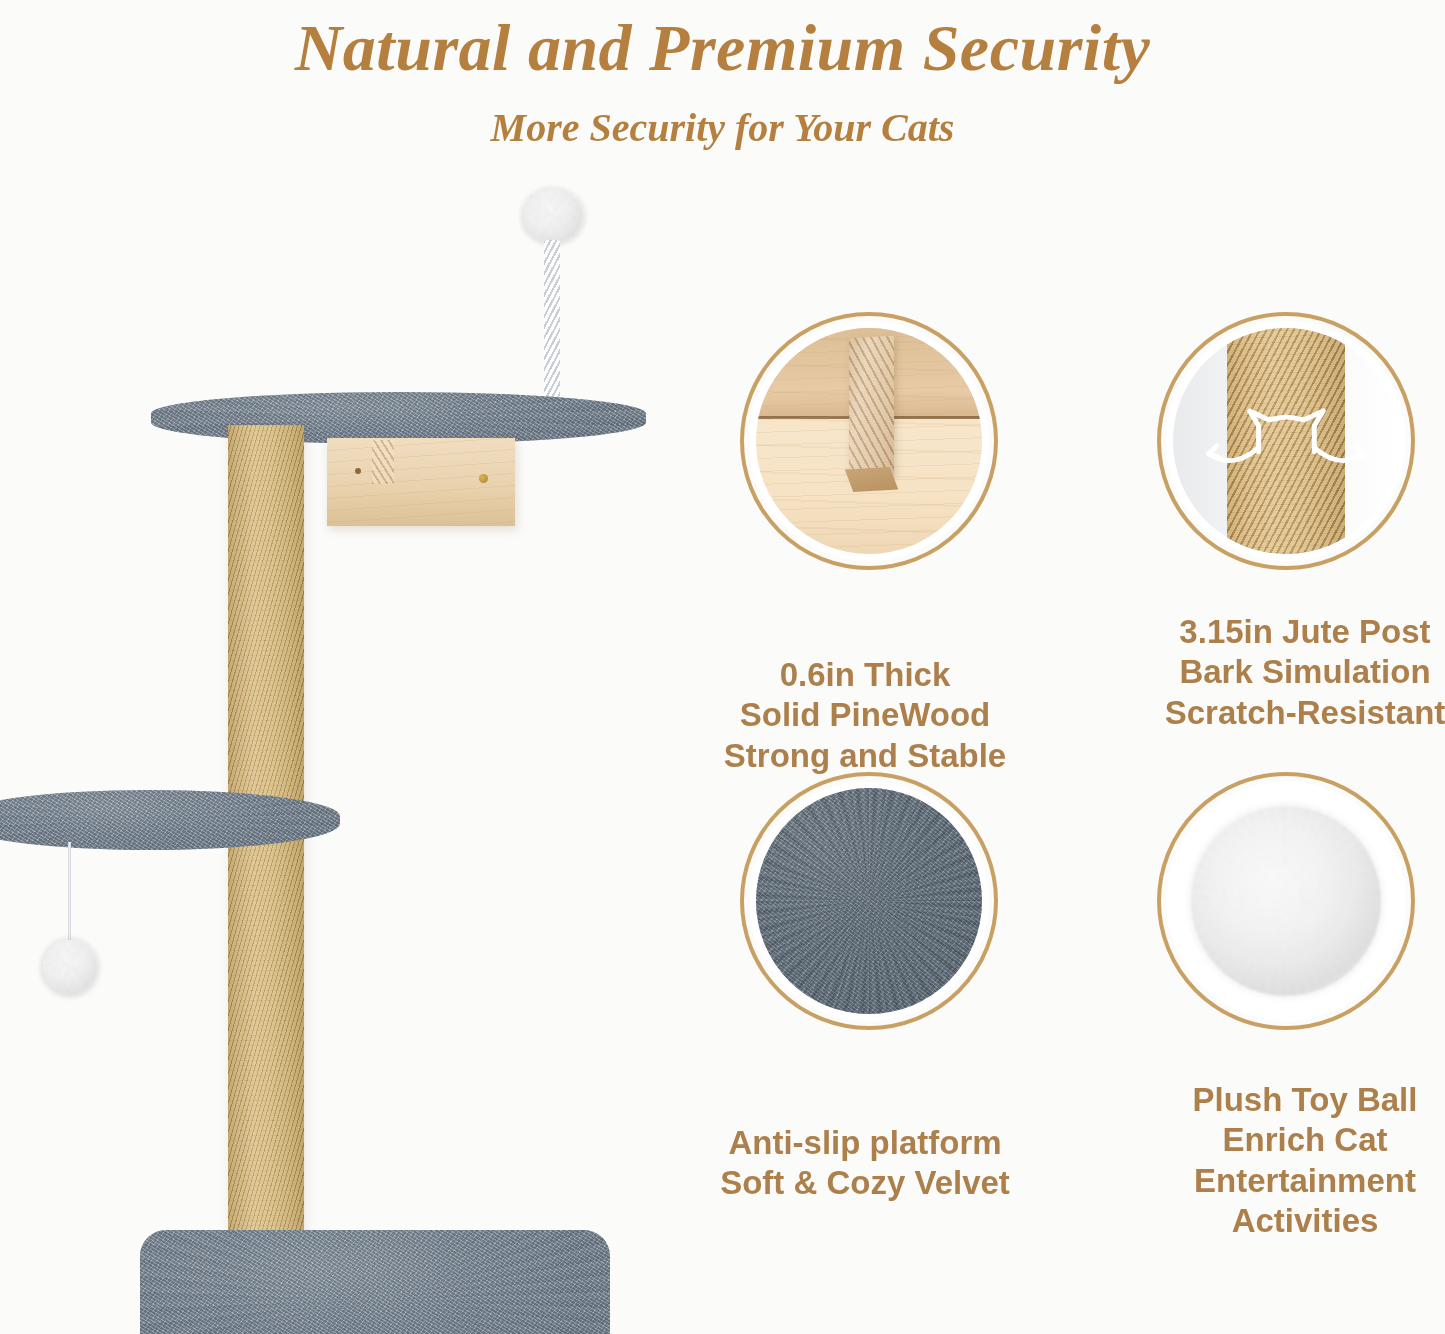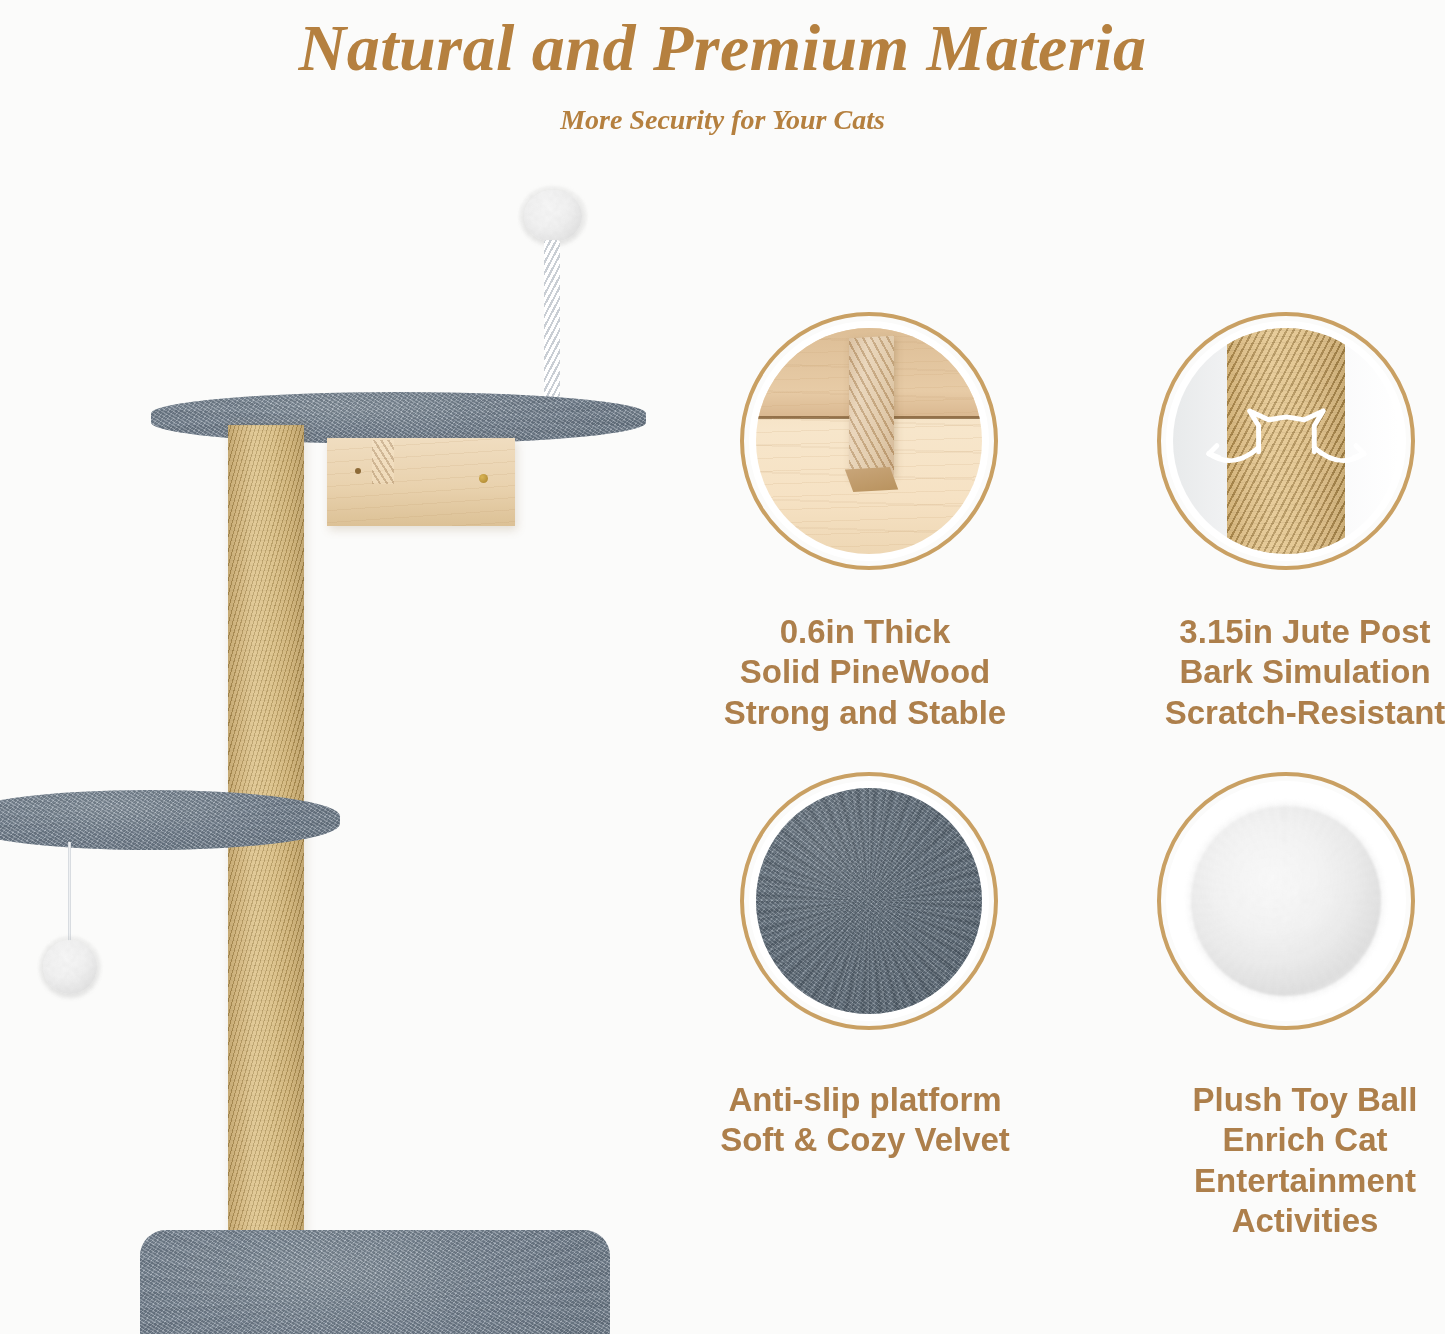--- a/index.html
+++ b/index.html
@@ -23,21 +23,21 @@
     letter-spacing:0.5px;
     color:#b5803f;
     white-space:nowrap;
   }
   .subtitle{
     position:absolute;left:0;top:104px;width:1445px;
     text-align:center;
     font-family:"Liberation Serif", serif;
     font-style:italic;
     font-weight:700;
-    font-size:28px;
+    font-size:40px;
     color:#b5803f;
     white-space:nowrap;
   }
 
   
   .feature{position:absolute;}
   .ring{
     position:absolute;left:0;top:0;
     width:258px;height:258px;
     border-radius:50%;
@@ -179,21 +179,21 @@
 
   
   .caption{
     position:absolute;
     color:#ad7f4b;
     font-weight:700;
     font-size:33px;
     line-height:1.22;
     white-space:pre-line;
   }
-  .cap-left{text-align:center;width:330px;}
+  .cap-left{text-align:center;width:330px;margin-top:43px;}
   .cap-right{text-align:center;width:330px;}
 
   
   #product{position:absolute;left:0;top:170px;width:700px;height:1164px;}
 
   .post{
     position:absolute;
     background:linear-gradient(90deg,
       #a98a4e 0%, #c2a46a 12%, #d9c18c 34%, #d3b97f 58%, #bfa163 82%, #a3854a 100%);
     box-shadow:2px 0 10px rgba(120,95,50,.14);
@@ -274,21 +274,21 @@
     background:repeating-conic-gradient(from 0deg at 50% 50%,
       rgba(195,195,195,0.35) 0deg, rgba(255,255,255,0) 3deg);
     filter:blur(1.4px);
   }
 </style>
 </head>
 <body>
 
 <div id="stage">
 
-  <div class="title">Natural and Premium Materia</div>
+  <div class="title">Natural and Premium Security</div>
   <div class="subtitle">More Security for Your Cats</div>
 
   <div id="product">
 
     <div class="pom" style="left:524px;top:20px;width:58px;height:52px;">
       <div class="pom-fluff"></div>
     </div>
     <div class="spring" style="left:544px;top:70px;width:16px;height:160px;"></div>
 
     <div class="shelf" style="left:151px;top:222px;width:495px;height:52px;border-radius:50%/42%;">

